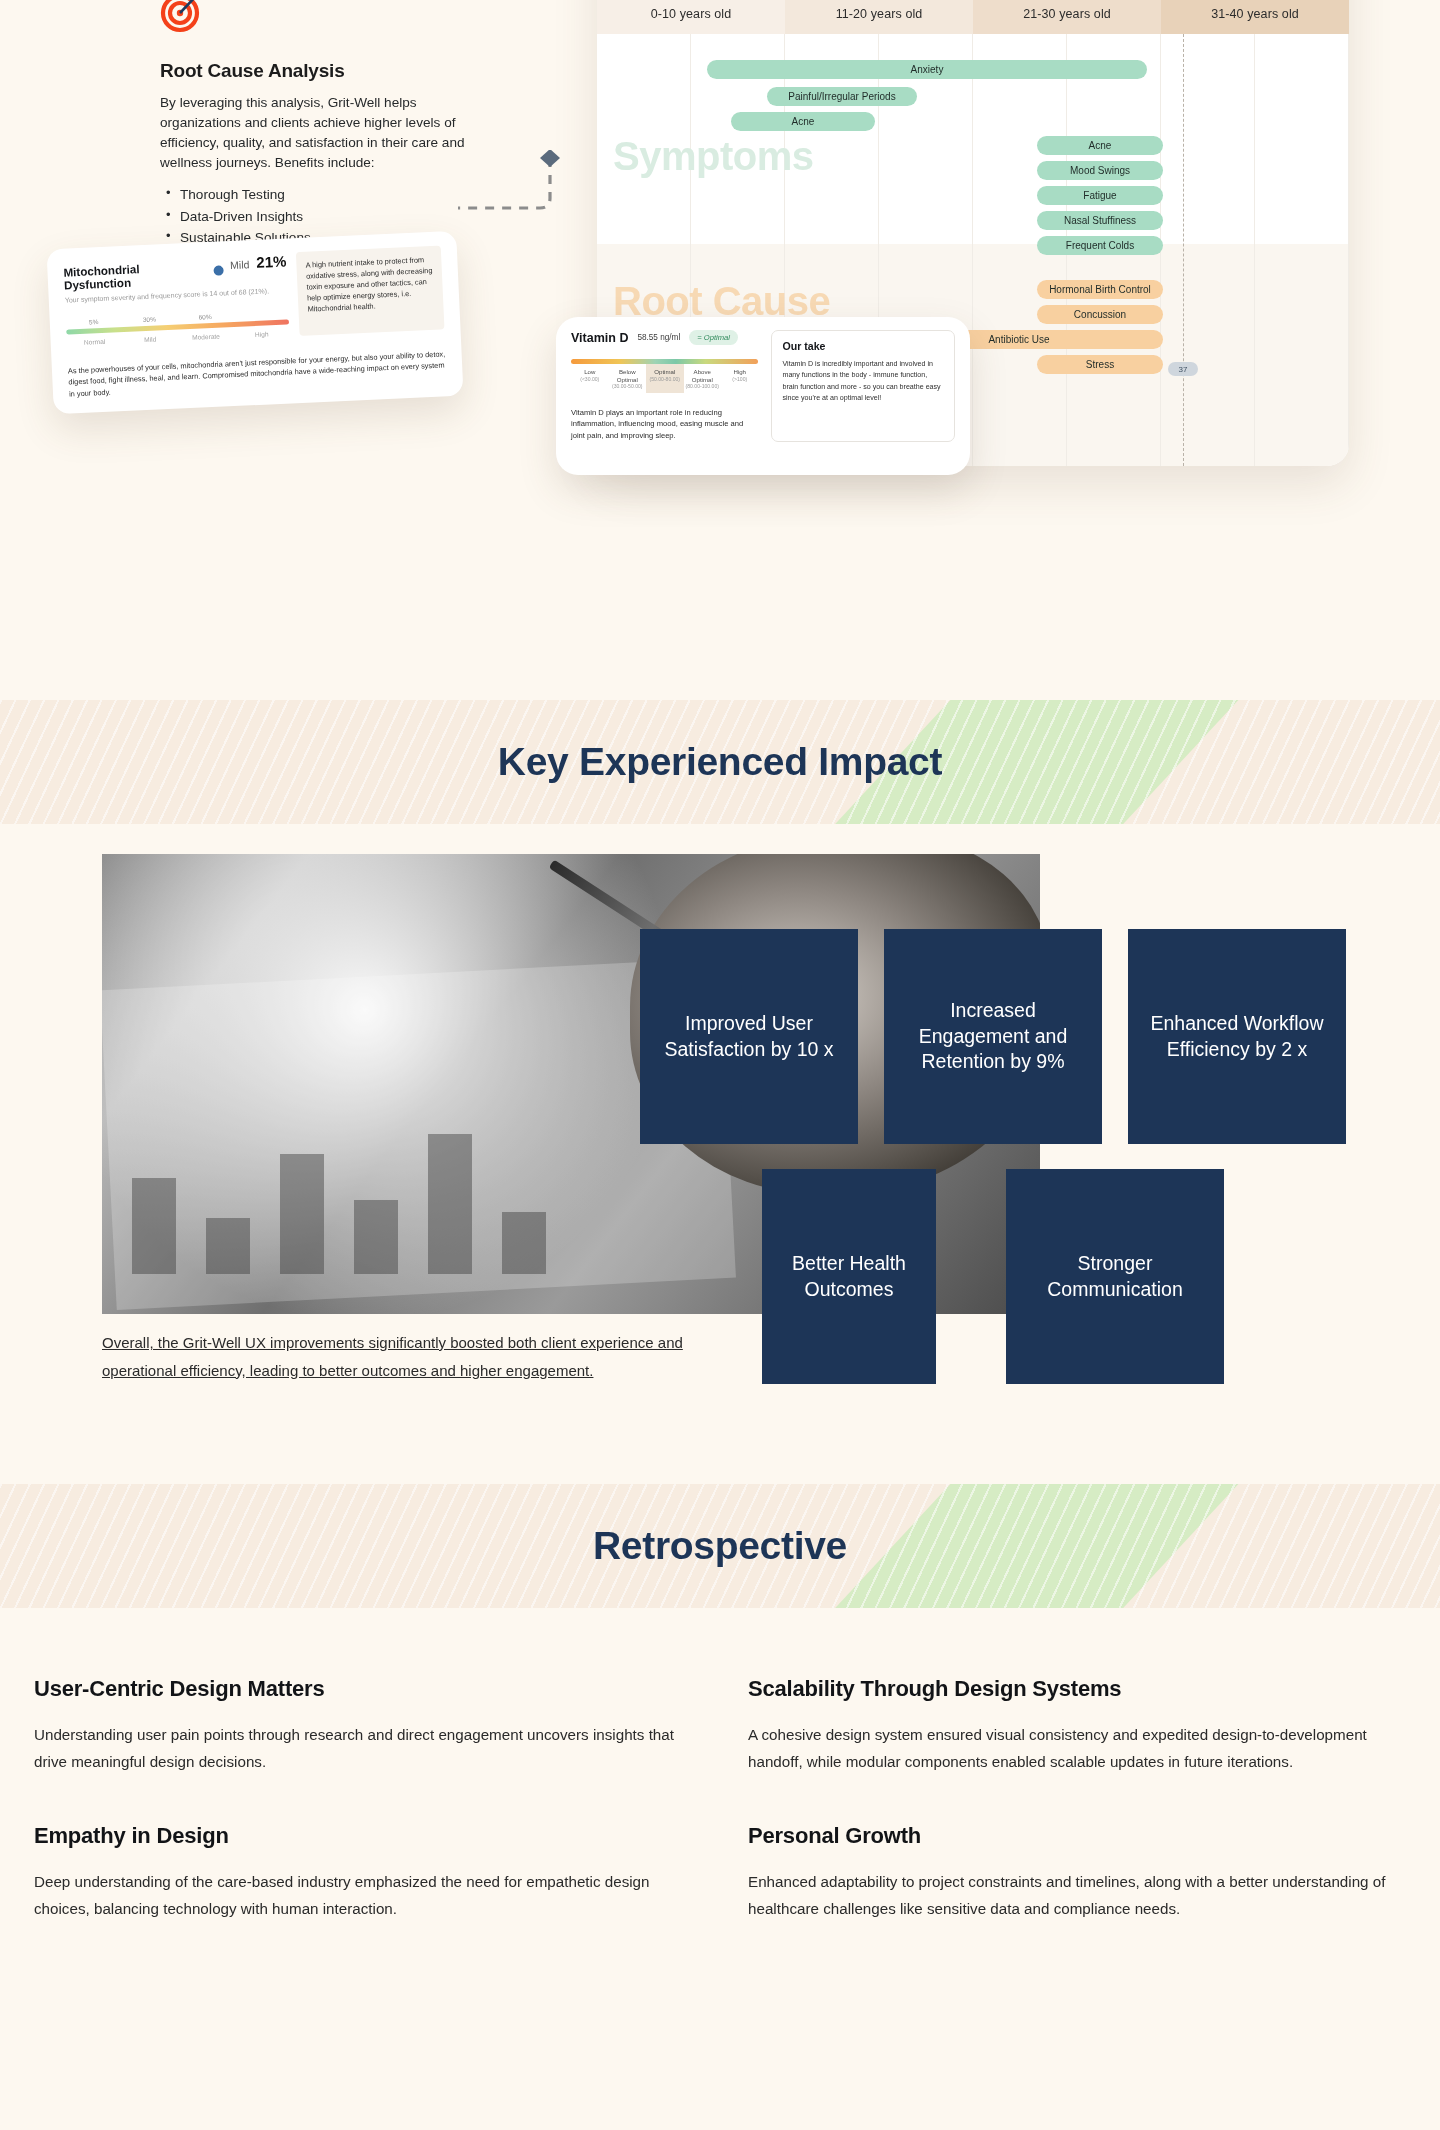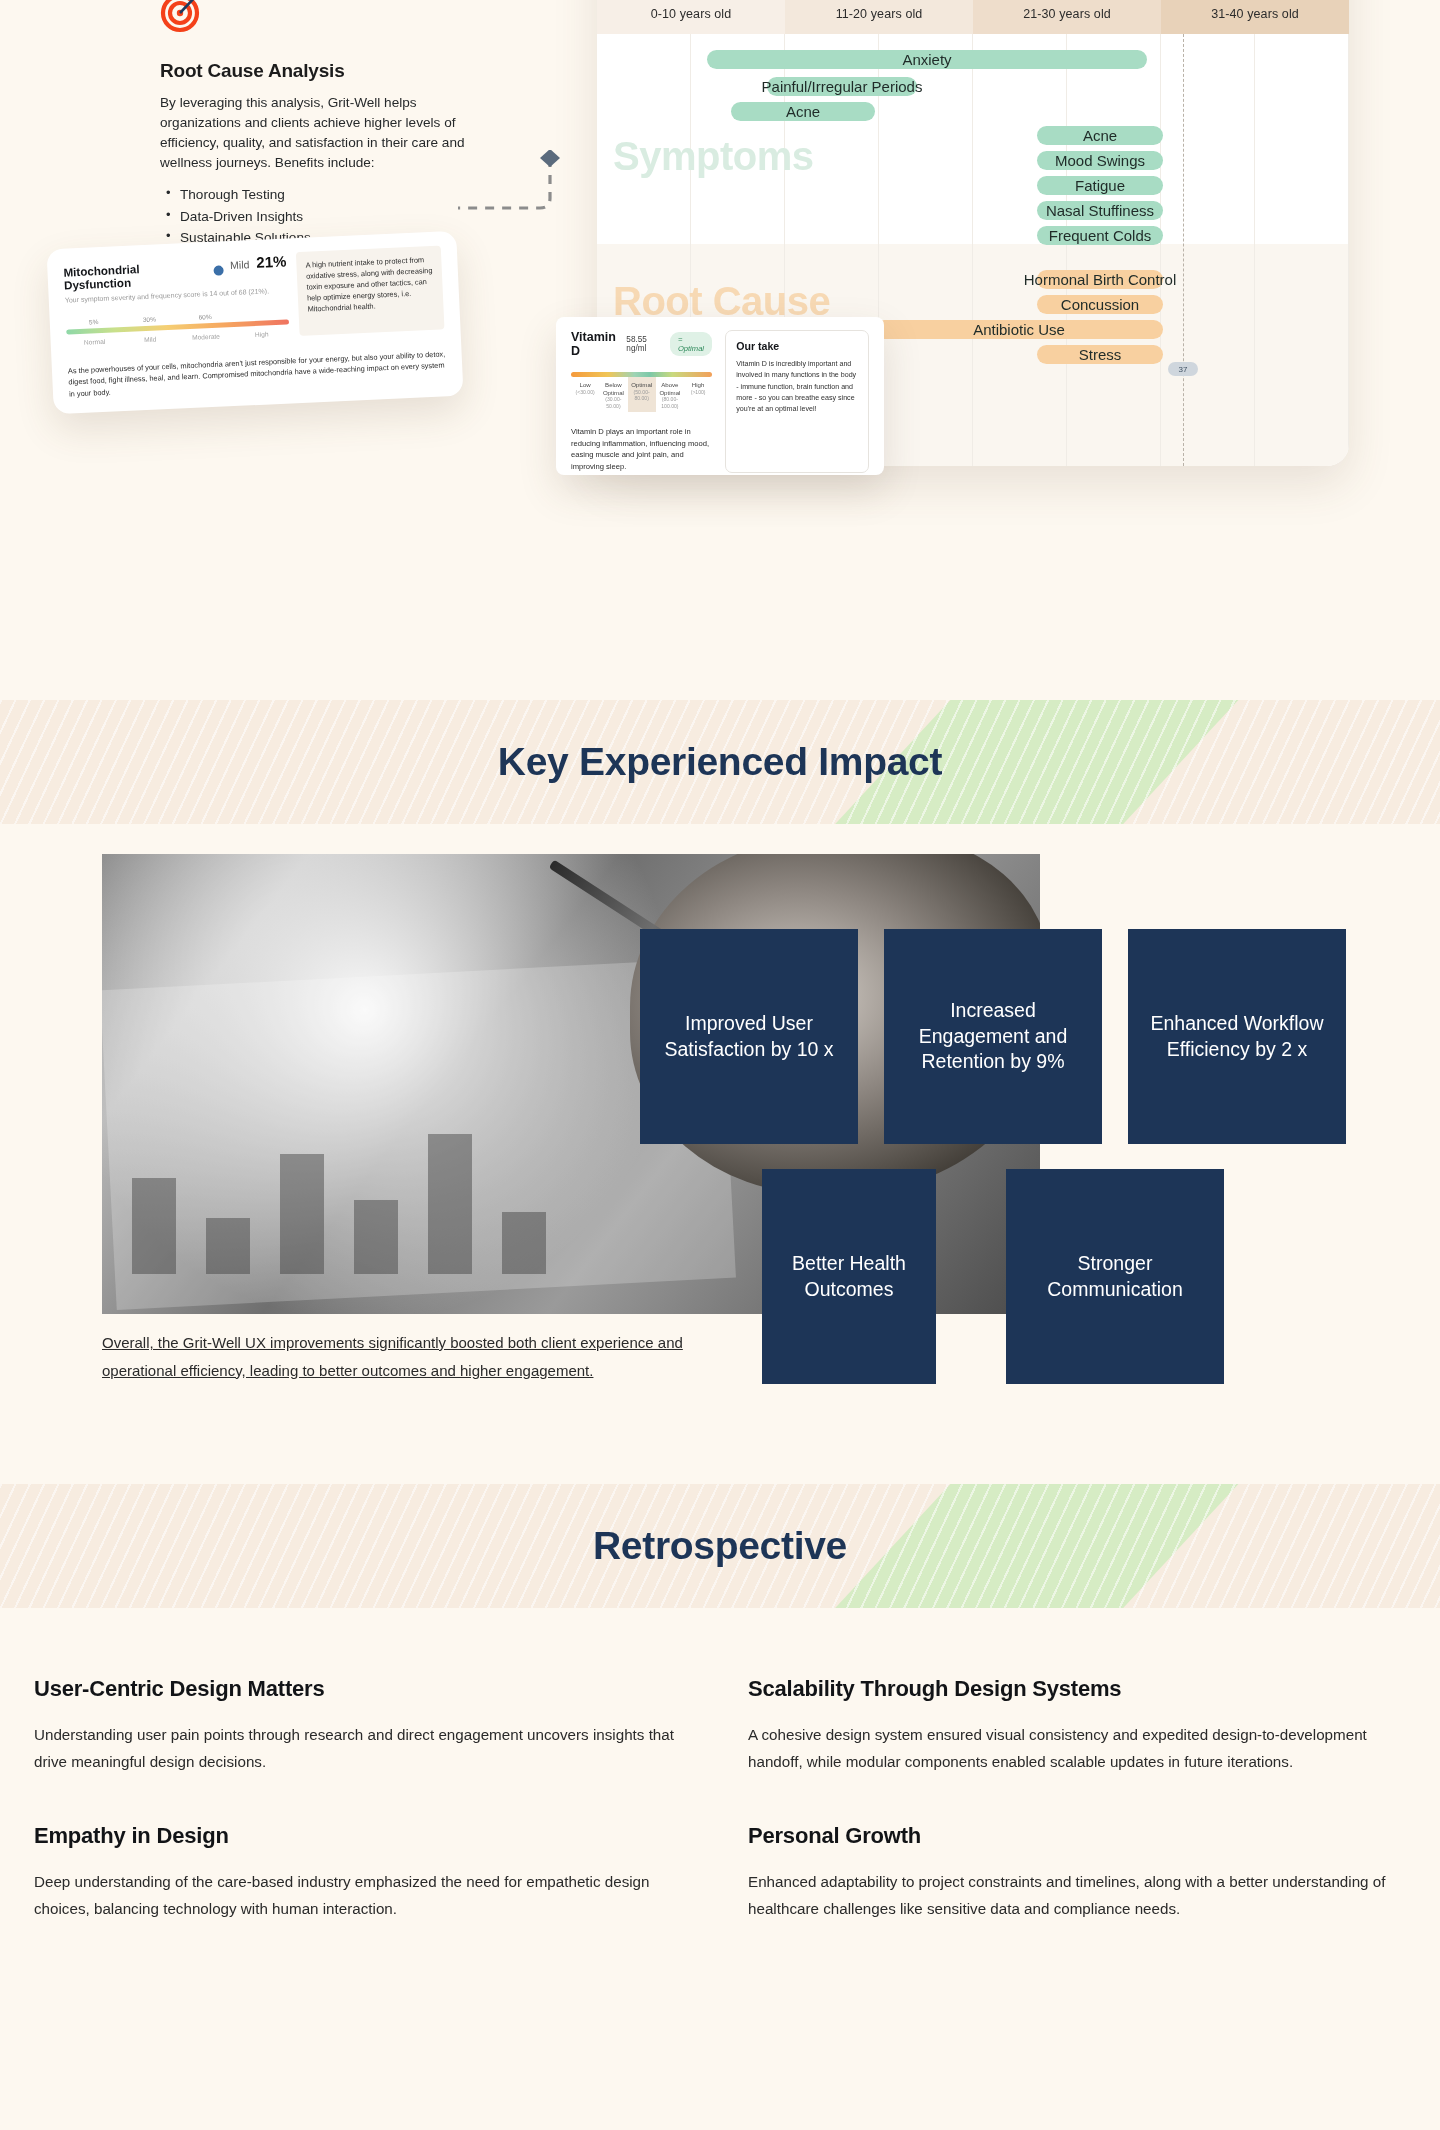--- a/index.html
+++ b/index.html
@@ -61,21 +61,21 @@
   .tl-symptoms-bg { position: absolute; left:0; right:0; top: 0; height: 210px; background: #fff; }
   .tl-rootcause-bg { position: absolute; left:0; right:0; top: 210px; bottom: 0; background: #faf6f0; }
   .tl-watermark {
     position: absolute; font-size: 40px; font-weight: 700; letter-spacing: -0.5px;
   }
   .wm-sym { left: 16px; top: 100px; color: #d9ece1; }
   .wm-root { left: 16px; top: 245px; color: #f7d9b4; }
   .pill {
     position: absolute; height: 19px; border-radius: 10px;
     display: flex; align-items: center; justify-content: center;
-    font-size: 15px; color: #1f2b28; white-space: nowrap;
+    font-size: 10px; color: #1f2b28; white-space: nowrap; margin-top: 10px;
   }
   .pill.green { background: #a8dcc4; }
   .pill.orange { background: #f8d0a0; }
   .dashline { position: absolute; top: 0; bottom: 0; width: 0; border-left: 1.5px dashed #b9b2a8; }
   .todaybox {
     position: absolute; width: 30px; height: 14px; border-radius: 7px;
     background: #cfd6dd; color: #415264; font-size: 8px;
     display: flex; align-items: center; justify-content: center;
   }
 
@@ -110,22 +110,22 @@
   }
   .mito-labels { display: flex; margin-top: 5px; font-size: 6.6px; color: #a2a2a2; }
   .mito-labels span { flex: 1; text-align: center; }
   .mito-foot {
     position: absolute; left: 16px; right: 16px; bottom: 14px;
     font-size: 7.4px; line-height: 1.55; color: #2b2b2b;
   }
 
   
   .vitd-card {
-    position: absolute; left: 556px; top: 317px; width: 328px; height: 158px;
-    background: #ffffff; border-radius: 8px;
+    position: absolute; left: 556px; top: 317px; width: 414px; height: 158px;
+    background: #ffffff; border-radius: 22px;
     box-shadow: 0 16px 38px rgba(90,70,45,0.15);
     padding: 13px 15px; overflow: hidden;
   }
   .vitd-split { display: flex; }
   .vitd-left { width: 195px; }
   .vitd-right {
     width: 190px; margin-left: 13px; border: 1px solid #e6e3de; border-radius: 7px;
     padding: 9px 10px;
   }
   .vitd-headrow { display: flex; align-items: center; gap: 9px; }

